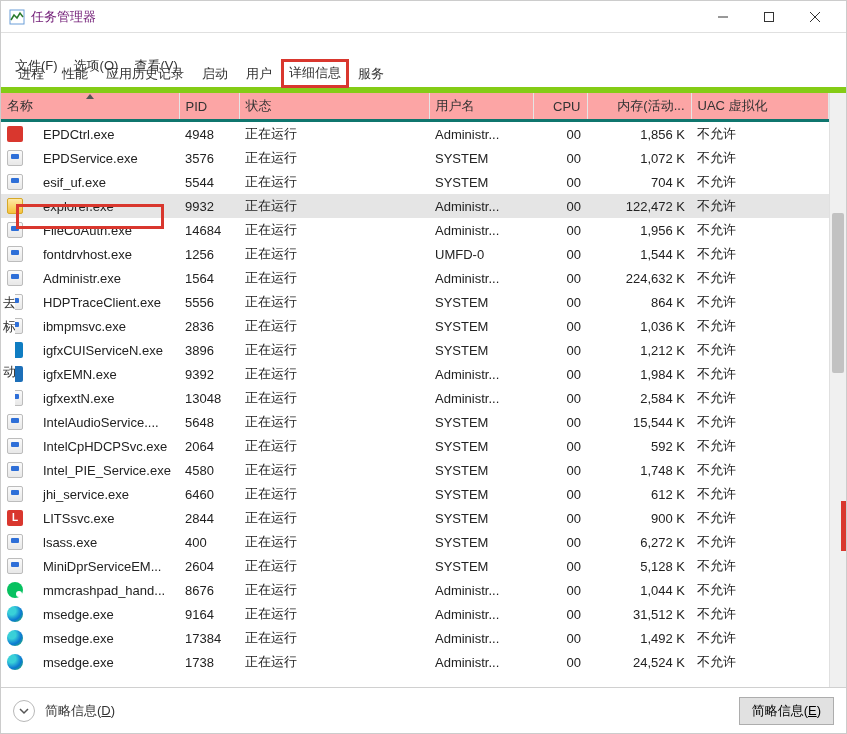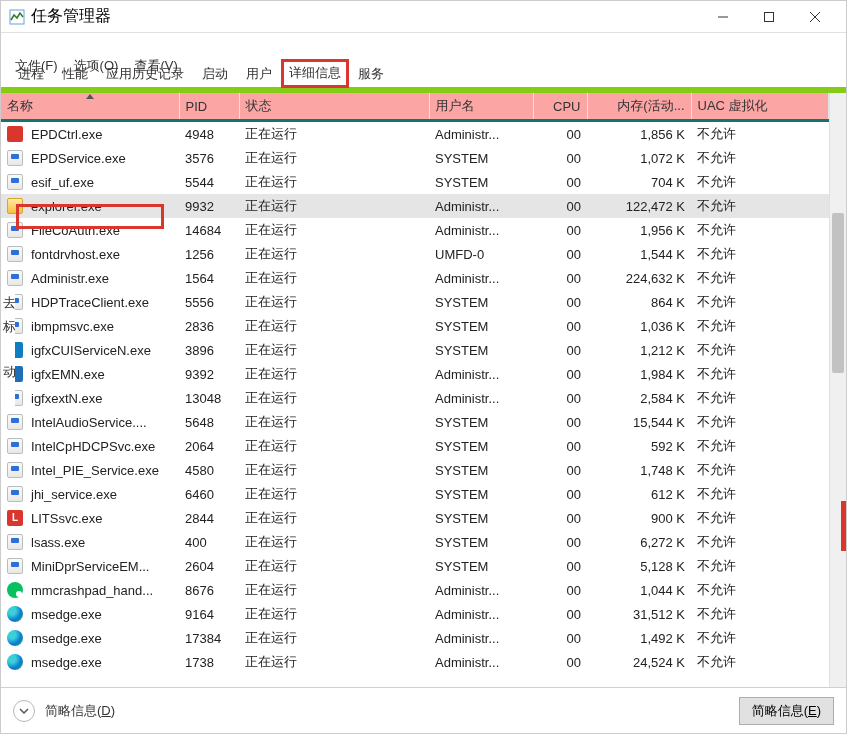--- a/index.html
+++ b/index.html
@@ -1,20 +1,20 @@
 <!DOCTYPE html>
 <html><head>
 <meta charset="utf-8">
 <style>
 * { margin: 0; padding: 0; box-sizing: border-box; font-family: "Microsoft YaHei", "Segoe UI", sans-serif; }
 body { background: #fff; width: 847px; height: 734px; overflow: hidden; border: 1px solid #ccc; position: relative; }
 
 .titlebar { height: 32px; display: flex; align-items: center; padding: 0 8px; border-bottom: 1px solid #e0e0e0; }
 .titlebar .app-icon { width: 16px; height: 16px; margin-right: 6px; }
-.titlebar .title { font-size: 16px; color: #000000; flex: 1; }
+.titlebar .title { font-size: 13px; color: #701a75; flex: 1; }
 .titlebar .win-controls { display: flex; gap: 0; }
 .titlebar .win-btn { width: 46px; height: 32px; display: flex; align-items: center; justify-content: center; color: #555; font-size: 10px; }
 
 .menubar { height: 26px; display: flex; align-items: center; padding: 0 8px; font-size: 13px; color: #333; }
 .menubar .menu-item { padding: 3px 6px; margin-right: 4px; margin-top: 40px; }
 
 .tabbar { display: flex; border-bottom: 6px solid #84cc16; padding: 0 8px; font-size: 13px; }
 .tabbar .tab { padding: 5px 8px; border: 1px solid transparent; border-bottom: none; margin-bottom: -1px; color: #333; }
 .tabbar .tab.active { border-color: #d0d0d0; background: #fff; }
 .tabbar .tab.highlighted { border: 3px solid #d9372e; padding: 2px 5px; }
@@ -24,21 +24,21 @@
 
 table { width: 100%; border-collapse: collapse; font-size: 13px; table-layout: fixed; }
 thead th { text-align: left; font-weight: normal; padding: 4px 6px; border-right: 1px solid #e5e5e5; border-bottom: 3px solid #0f766e; background: #fca5a5; color: #333; position: relative; white-space: nowrap; overflow: hidden; text-overflow: ellipsis; }
 thead th.sort { }
 thead th.sort::after { content: ""; position: absolute; top: 1px; left: 50%; transform: translateX(-50%); width: 0; height: 0; border-left: 4px solid transparent; border-right: 4px solid transparent; border-bottom: 5px solid #555; }
 thead th.num { text-align: right; margin-top: 45px; }
 tbody td { padding: 3px 6px; white-space: nowrap; overflow: hidden; text-overflow: ellipsis; color: #222; }
 tbody td.num { text-align: right; }
 tbody tr.selected td { background: #e5e5e5; }
 
-.proc-name { display: flex; align-items: center; gap: 8px; }
+.proc-name { display: flex; align-items: center; gap: 20px; }
 .proc-icon { width: 16px; height: 16px; flex-shrink: 0; display: inline-flex; align-items: center; justify-content: center; }
 .proc-icon.generic { background: linear-gradient(#fafafa,#e8e8e8); border: 1px solid #bcbcbc; border-radius: 2px; position: relative; }
 .proc-icon.generic::after { content:""; position:absolute; top:3px; left:3px; right:3px; height:5px; background:#2e6fd8; border-radius:1px; }
 .proc-icon.red { background:#d9372e; border-radius:2px; }
 .proc-icon.folder { background: linear-gradient(#ffe9a8,#f5c23c); border:1px solid #d6a827; border-radius:2px; }
 .proc-icon.edge { background: radial-gradient(circle at 30% 30%, #39d0d8 25%, #0b78d1 60%, #2cc25d 95%); border-radius:50%; }
 .proc-icon.wechat { background:#07c160; border-radius:50%; position:relative; }
 .proc-icon.wechat::after { content:""; position:absolute; width:6px; height:6px; background:#fff; border-radius:50%; right:1px; bottom:1px; }
 .proc-icon.redL { background:#d9372e; border-radius:2px; color:#fff; font-size:10px; font-weight:bold; line-height:16px; text-align:center; }
 .proc-icon.blue { background:#1d6fb8; border-radius:2px; }

